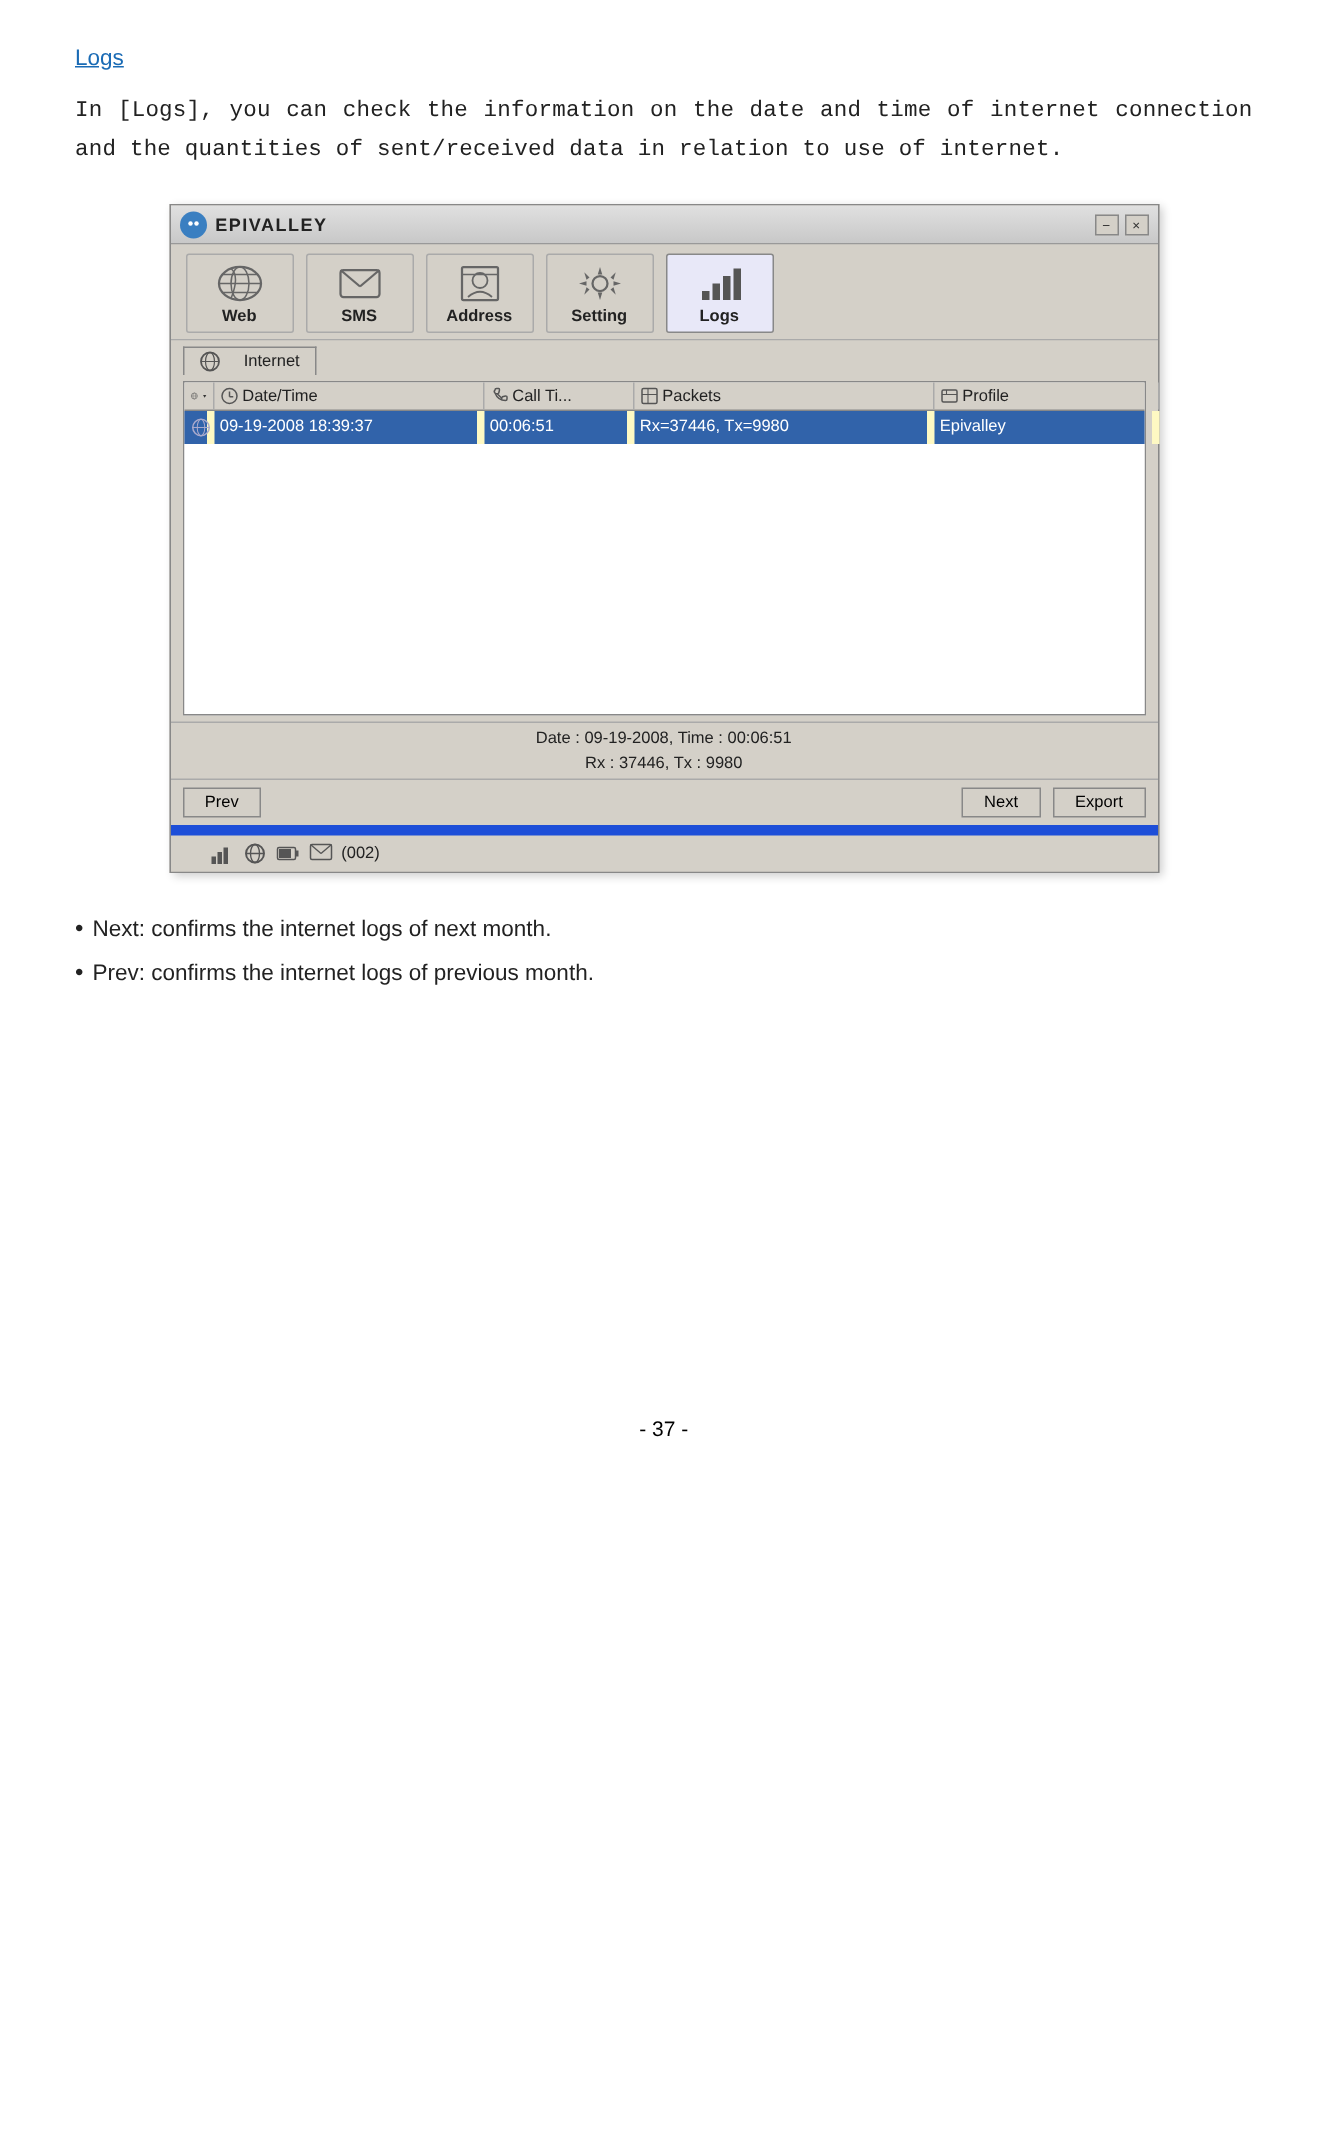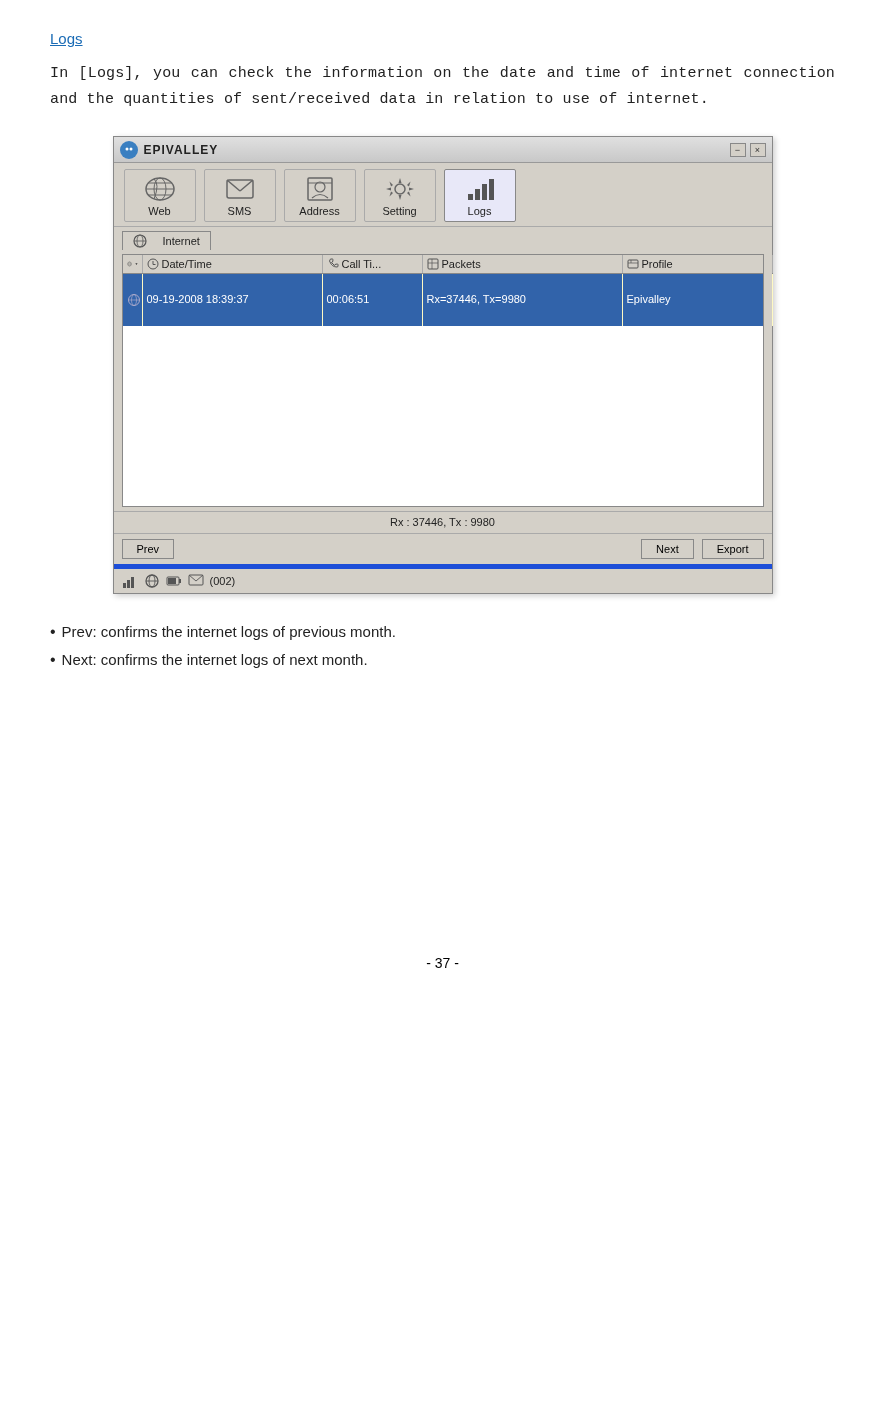--- a/index.html
+++ b/index.html
@@ -104,20 +104,21 @@
       flex-direction: column;
       align-items: center;
       width: 72px;
       padding: 5px 4px 4px 4px;
       background: #d4d0c8;
       border: 1px solid #aaa;
       border-radius: 2px;
       cursor: pointer;
       font-size: 11px;
       color: #222;
+      font-weight: bold;
     }
     .nav-btn.active {
       background: #e8e8f8;
       border-color: #888;
     }
     .nav-icon {
       width: 32px;
       height: 28px;
       display: flex;
       align-items: center;
@@ -166,22 +167,22 @@
       font-size: 11px;
     }
     .table-row-selected {
       display: grid;
       grid-template-columns: 20px 180px 100px 200px 150px;
       background: #3163aa;
       color: white;
       font-size: 11px;
     }
     .td-cell {
-      padding: 19px 4px;
-      border-right: 1px solid #fef9c3;
+      padding: 4px 4px;
+      border-right: 5px solid #fef9c3;
       font-size: 11px;
     }
     .data-empty {
       height: 180px;
       background: #fff;
     }
 
     
     .status-bar {
       background: #d4d0c8;
@@ -208,25 +209,25 @@
       font-size: 11px;
       cursor: pointer;
       min-width: 52px;
       text-align: center;
     }
     .spacer { flex: 1; }
 
     
     .status-icons-bar {
       background: #d4d0c8;
-      padding: 4px 8px;
+      padding: 4px 26px;
       display: flex;
       align-items: center;
       gap: 6px;
-      border-top: 5px solid #1d4ed8;
+      border-top: 7px solid #1d4ed8;
       font-size: 11px;
     }
 
     
     .bullet-list {
       list-style: none;
       margin: 14px 0 0 0;
       padding: 0;
     }
     .bullet-list li {
@@ -416,20 +417,21 @@
       <div class="td-cell">09-19-2008 18:39:37</div>
       <div class="td-cell">00:06:51</div>
       <div class="td-cell">Rx=37446, Tx=9980</div>
       <div class="td-cell">Epivalley</div>
     </div>
 
     <div class="data-empty"></div>
   </div>
 
   <div class="status-bar">
+    <div>Date : 09-19-2008, Time : 00:06:51</div>
     <div>Rx : 37446, Tx : 9980</div>
   </div>
 
   <div class="action-bar">
     <button class="action-btn">Prev</button>
     <div class="spacer"></div>
     <button class="action-btn">Next</button>
     <button class="action-btn">Export</button>
   </div>
 
@@ -454,20 +456,20 @@
       <line x1="1" y1="2" x2="8" y2="8" stroke="#555" stroke-width="0.9"></line>
       <line x1="15" y1="2" x2="8" y2="8" stroke="#555" stroke-width="0.9"></line>
     </svg>
     <span>(002)</span>
   </div>
 
 </div>
 
 <ul class="bullet-list">
   <li>
+    <span>Next: confirms the internet logs of next month.</span>
+  </li>
+  <li>
     <span>Prev: confirms the internet logs of previous month.</span>
   </li>
-  <li>
-    <span>Next: confirms the internet logs of next month.</span>
-  </li>
 </ul>
 
 <div class="page-number">- 37 -</div>
 
 </body></html>

